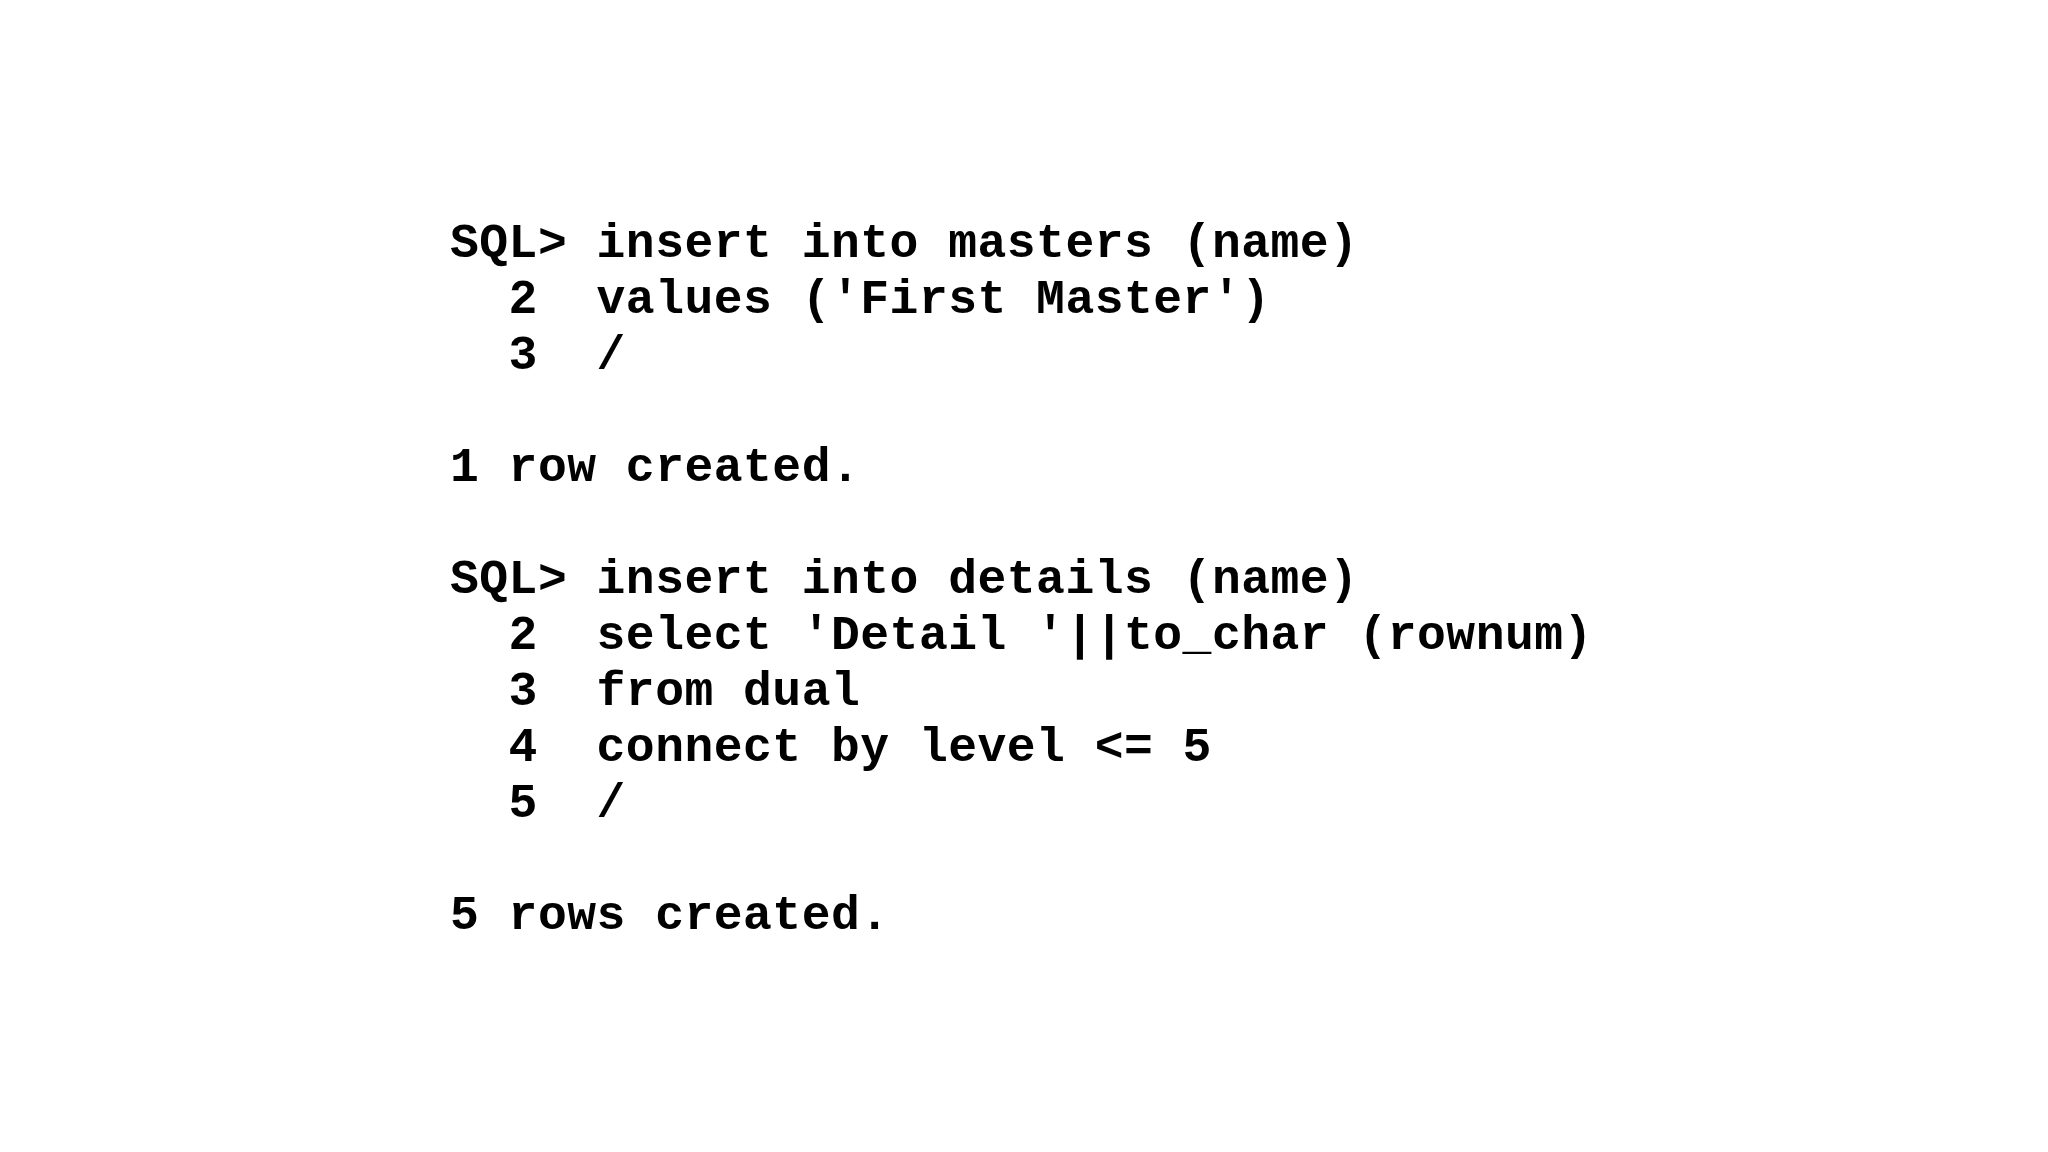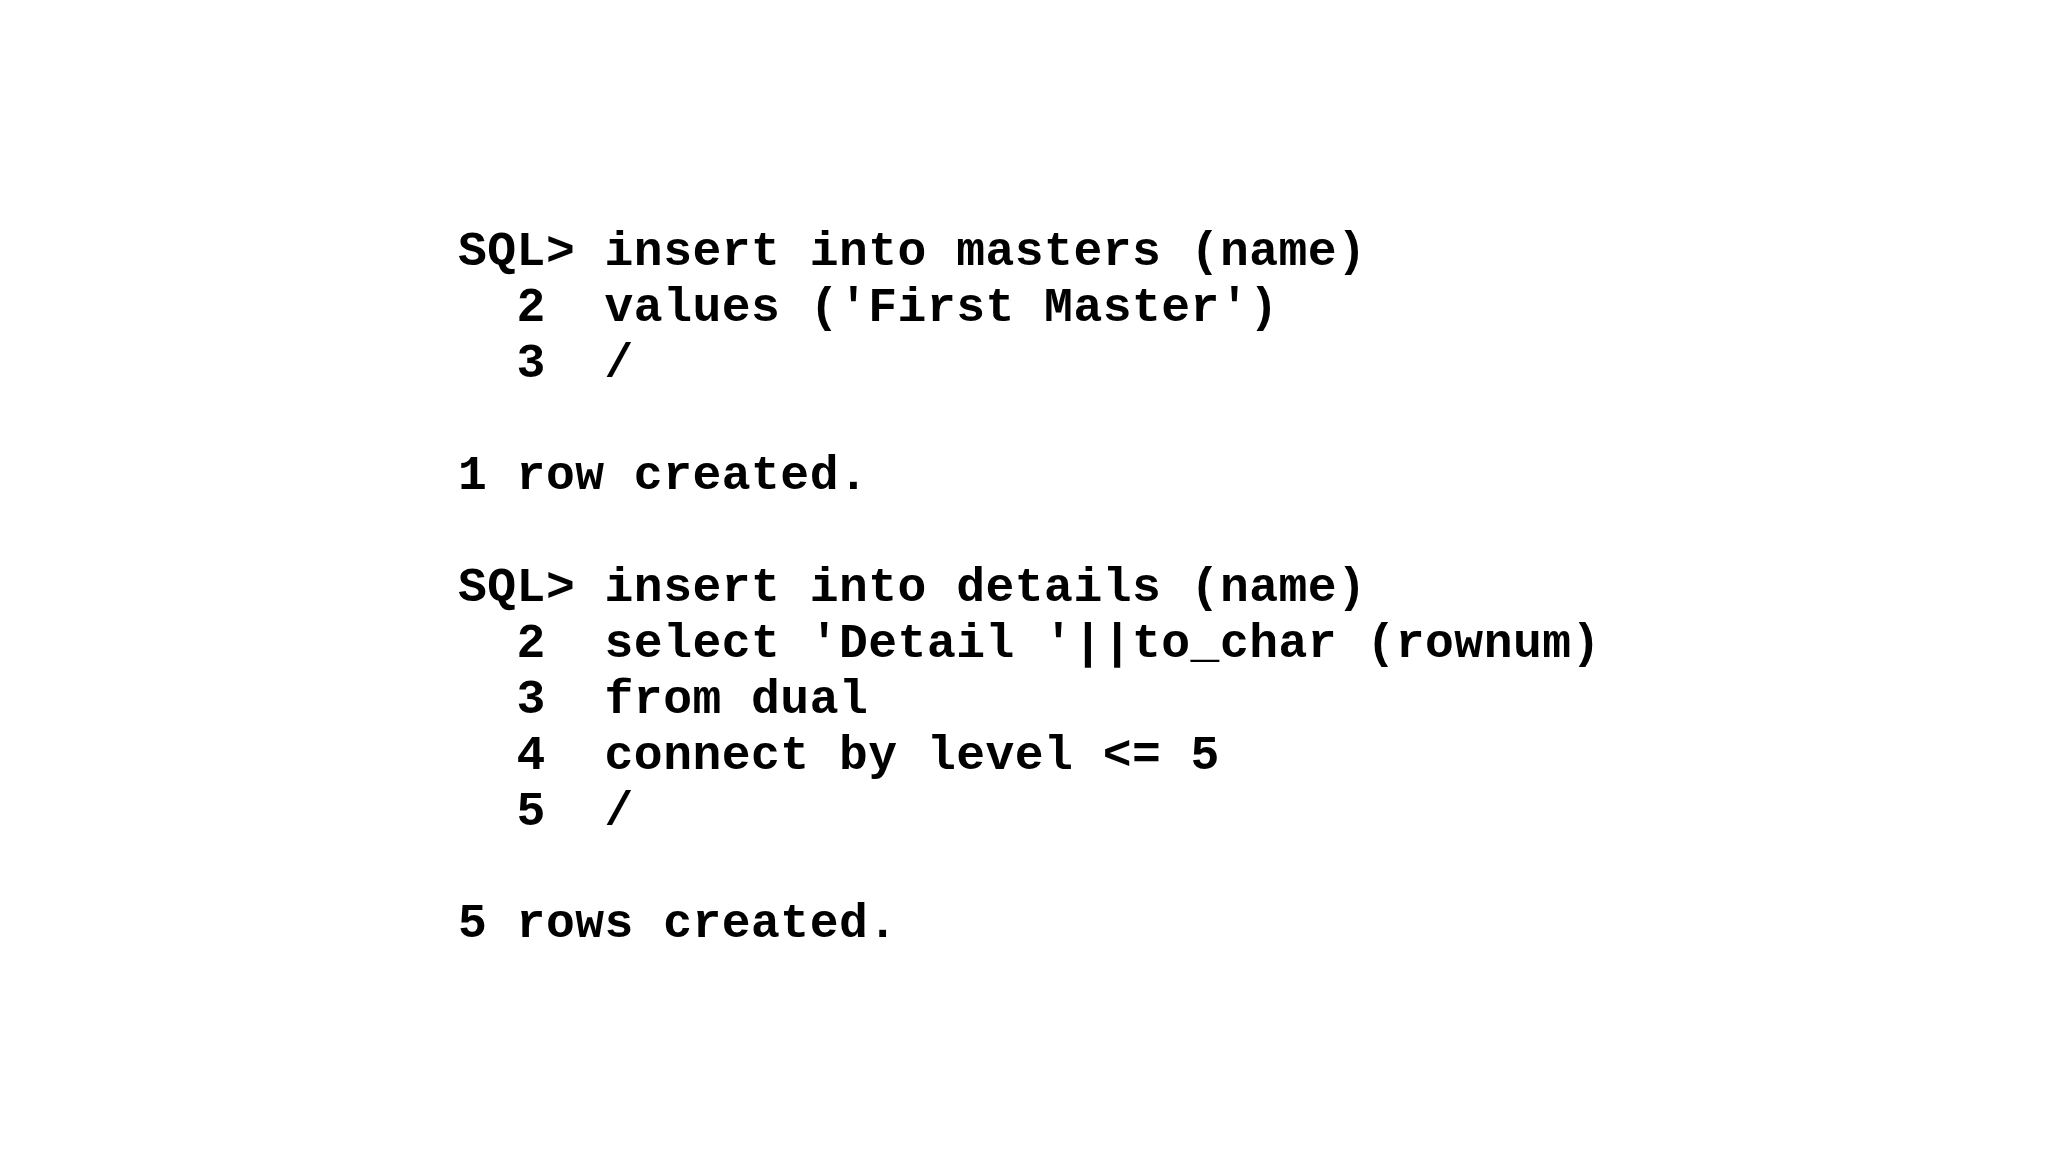--- a/index.html
+++ b/index.html
@@ -9,21 +9,21 @@
     height: 1152px;
     background: #ffffff;
     overflow: hidden;
   }
   .terminal-wrap {
     position: absolute;
     left: 450px;
     top: 216px;
   }
   pre.terminal {
-    margin: 8px;
+    margin: 0;
     font-family: "Liberation Mono", "DejaVu Sans Mono", monospace;
     font-weight: bold;
     font-size: 48px;
     line-height: 56px;
     letter-spacing: 0.5px;
     color: #000000;
     white-space: pre;
   }
 </style>
 </head>

